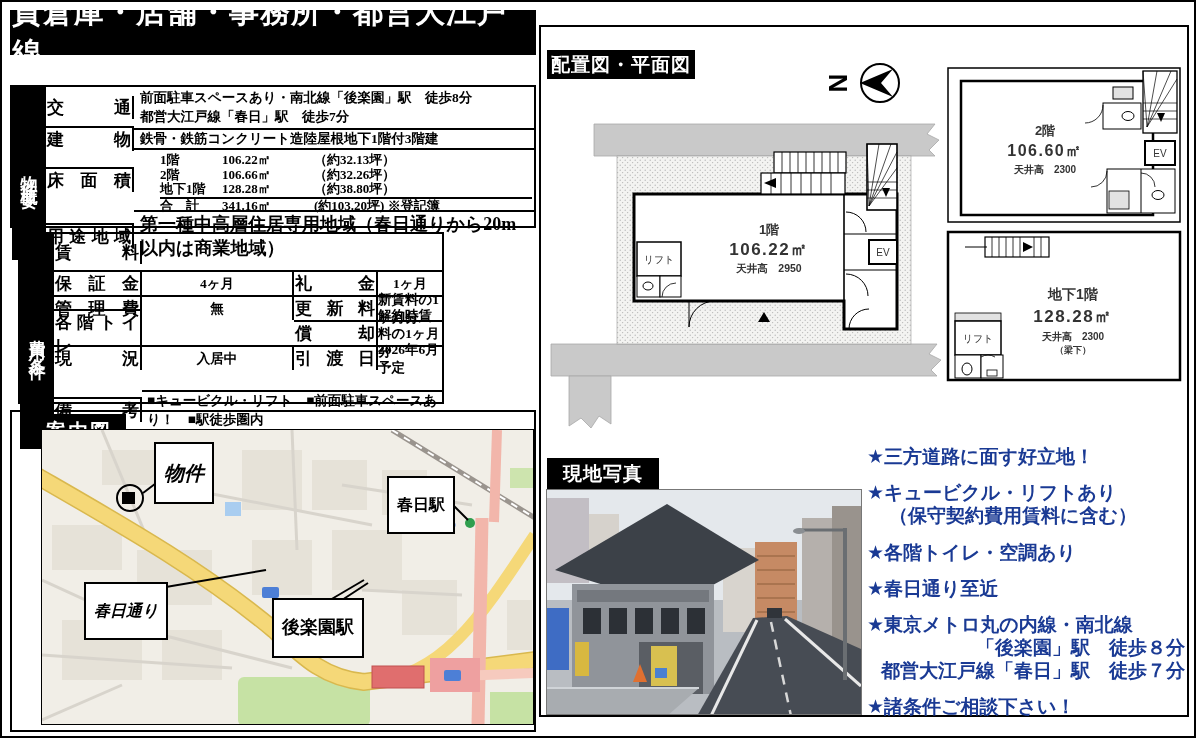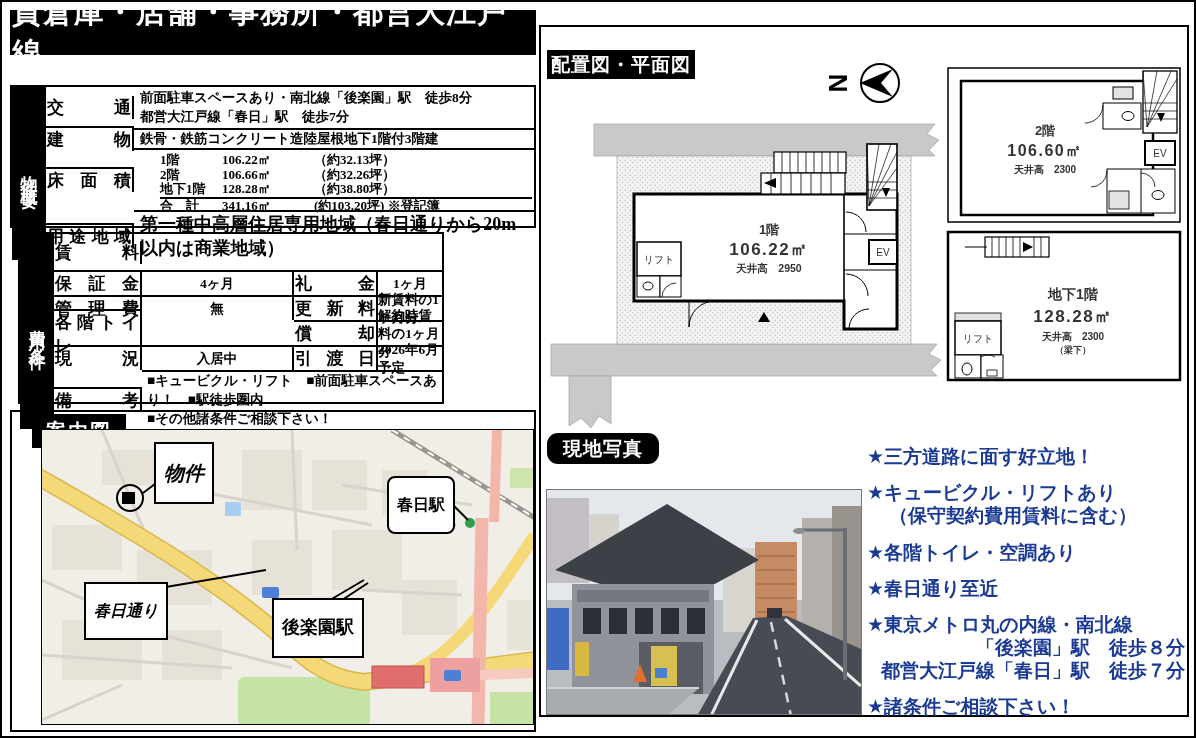--- a/index.html
+++ b/index.html
@@ -29,33 +29,33 @@
   .cellc { display:flex; align-items:center; justify-content:center; font-weight:bold; font-size:13.5px; }
   .celll { display:flex; align-items:center; padding-left:6px; font-weight:bold; font-size:13.5px; }
   .two-line { flex-direction:column; align-items:flex-start; justify-content:center; line-height:1.35; }
 
   .fa-wrap { padding:3px 0 0 26px; }
   .fa-line { display:grid; grid-template-columns:62px 92px 1fr; width:372px; font-size:13px; font-weight:bold; line-height:14.5px; }
   .fa-underline { border-bottom:2px solid #000; }
   .rent-val { grid-column:3/6; display:flex; align-items:center; justify-content:center; gap:6px; }
   .rent-big { font-size:27px; font-weight:bold; letter-spacing:1px; }
   .rent-small { font-size:15px; font-weight:bold; }
-  .notes-val { grid-column:3/6; display:flex; flex-direction:column; justify-content:center; padding-left:5px; font-size:13.5px; font-weight:bold; line-height:1.4; }
+  .notes-val { grid-column:3/6; display:flex; flex-direction:column; justify-content:center; padding-left:5px; font-size:13.5px; font-weight:bold; line-height:1.4;margin-top:20px; }
 
   .map-box { left:8px; top:408px; width:526px; height:322px; border:2px solid #000; }
   .map-label { left:20px; top:2px; width:94px; height:34px; font-size:20px; letter-spacing:2px; }
   .map-canvas { left:29px; top:17px; width:493px; height:296px; border:1px solid #000; background:#f1eee7; overflow:hidden; }
   .mlabel { position:absolute; background:#fff; border:2px solid #000; font-weight:bold; font-size:16px; line-height:1.1;
             padding:18px 8px; white-space:nowrap; font-family:"Liberation Sans","DejaVu Sans",sans-serif; z-index:3; }
   .mlabel.big { font-size:20px; font-style:italic; }
 
   
   .right-box { left:537px; top:23px; width:650px; height:692px; border:2px solid #000; background:#fff; }
   .plan-label { left:6px; top:23px; width:148px; height:29px; font-size:19px; letter-spacing:1px; }
-  .photo-label { left:6px; top:406px; width:112px; height:31px; font-size:19px; letter-spacing:1px;border-radius:11px; }
+  .photo-label { left:6px; top:431px; width:112px; height:31px; font-size:19px; letter-spacing:1px; }
   .photo-frame { left:5px; top:462px; width:316px; height:226px; border:1px solid #777; overflow:hidden; }
 
   .highlights { left:326px; top:418px; width:318px; font-family:"Liberation Sans","DejaVu Sans",sans-serif;
                 color:#1a3a94; font-weight:bold; font-size:19px; line-height:1.22; }
   .hl-item { margin-bottom:13px; }
   .hl-sub { padding-left:22px; }
   .hl-right { text-align:right; }
 
   svg text { font-family:"Liberation Sans","DejaVu Sans",sans-serif; }
   .plan-txt { fill:#333; font-weight:bold; }
@@ -207,21 +207,21 @@
 
         <g stroke="#000" stroke-width="2">
           <line x1="138" y1="35" x2="101" y2="63"></line>
           <line x1="404" y1="68" x2="426" y2="90"></line>
           <line x1="118" y1="158" x2="224" y2="140"></line>
           <line x1="288" y1="170" x2="322" y2="150"></line>
           <line x1="300" y1="170" x2="326" y2="153"></line>
         </g>
       </svg>
       <div class="mlabel big" style="left:112px; top:12px;">物件</div>
-      <div class="mlabel" style="left:345px; top:46px;border-radius:8px;">春日駅</div>
+      <div class="mlabel" style="left:345px; top:46px;">春日駅</div>
       <div class="mlabel" style="left:42px; top:152px;font-style:italic;">春日通り</div>
       <div class="mlabel" style="left:230px; top:168px; font-size:18px;">後楽園駅</div>
     </div>
   </div>
 
   <div class="abs right-box">
     <div class="abs black-box plan-label">配置図・平面図</div>
 
     <svg class="abs" style="left:282px; top:32px;" width="88" height="48" viewBox="0 0 88 48">
       <g transform="translate(15,24) rotate(-90)">

